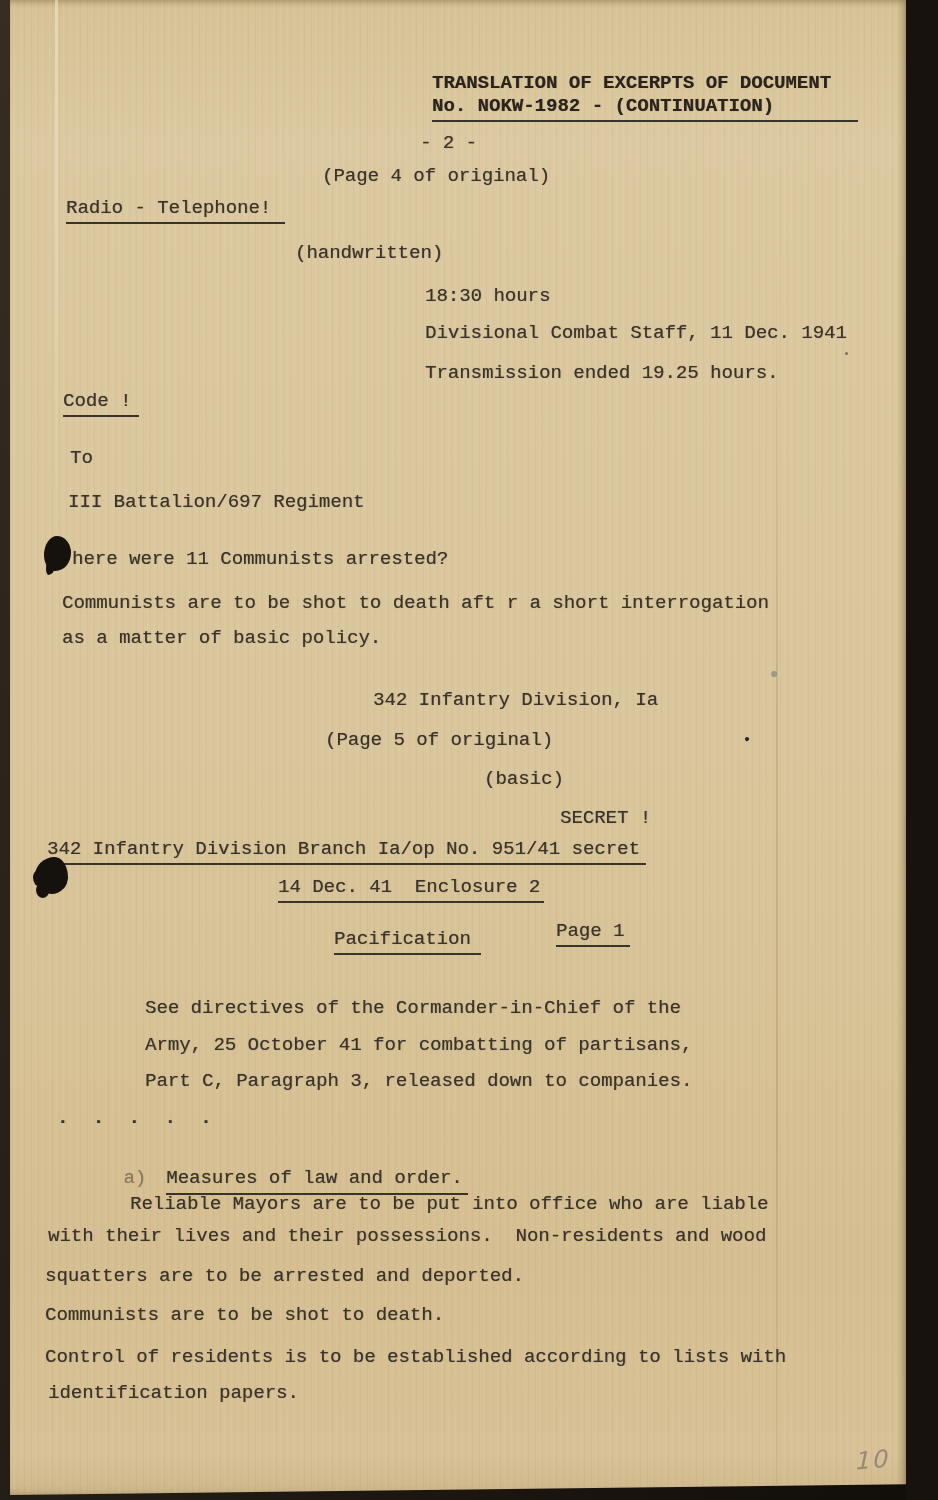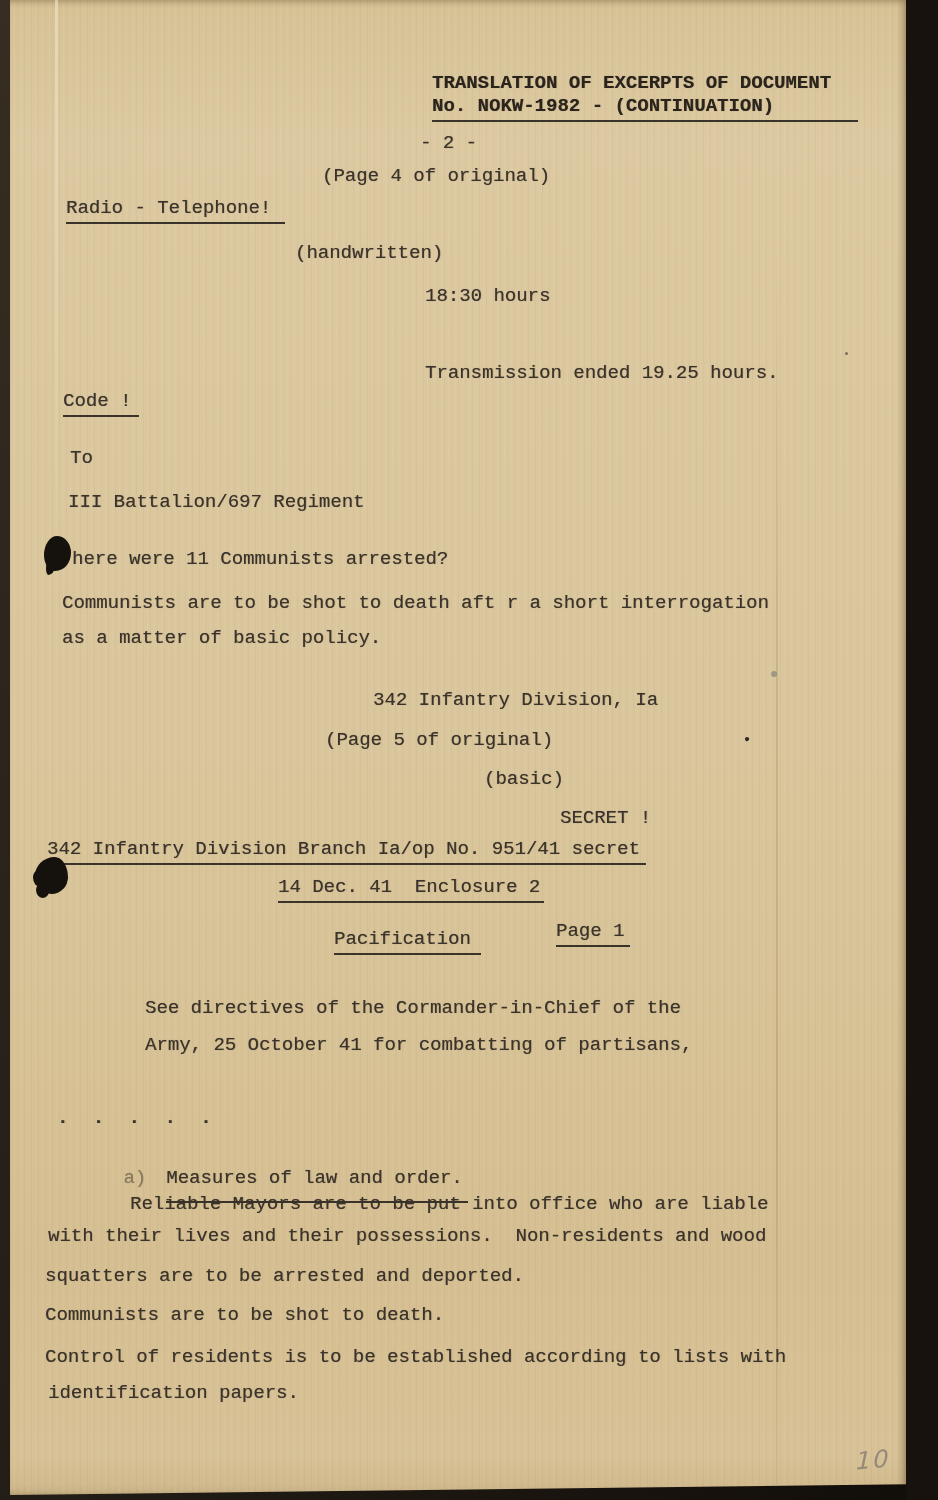--- a/index.html
+++ b/index.html
@@ -15,21 +15,21 @@
       repeating-linear-gradient(90deg, rgba(255,252,240,0.05) 0 1px, rgba(0,0,0,0) 1px 3px, rgba(95,65,25,0.04) 3px 4px, rgba(0,0,0,0) 4px 7px),
       linear-gradient(180deg, #d6c295 0%, #dcc9a1 9%, #dac69c 50%, #d5bf92 84%, #d7c196 97%, #cdb78a 100%);
     box-shadow: inset 4px 0 8px rgba(70,45,15,0.28), inset -3px 0 6px rgba(70,45,15,0.22), inset 0 -5px 10px rgba(70,45,15,0.25);
   }
   .tline {
     position:absolute; font-size:19px; line-height:1.15; color:#3a332b;
     white-space:pre; text-shadow:0.4px 0.4px 0.7px rgba(52,42,30,0.55);
   }
   .bold { font-weight:bold; color:#2b241d; }
   .ul   { border-bottom:2px solid #3a332b; padding-bottom:2px; }
-  span.ul { padding-bottom:12px; }
+  span.ul { padding-bottom:4px; }
   .marker { opacity:0.5; }
   .dots { letter-spacing:6.5px; font-weight:bold; }
   .blot { position:absolute; background:#15110d; }
   .blot-1 {
     left:44px; top:536px; width:27px; height:35px;
     border-radius:48% 52% 58% 42% / 55% 48% 52% 45%;
     box-shadow:-7px 13px 0 -9px #15110d, 3px -2px 0 -4px #15110d;
   }
   .blot-2 {
     left:35px; top:857px; width:33px; height:37px;
@@ -64,38 +64,40 @@
     <div class="crease"></div>
 
     <div class="tline bold" style="left:432px; top:73px">TRANSLATION OF EXCERPTS OF DOCUMENT</div>
     <div class="tline bold ul" style="left:432px; top:96px; padding-right:84px">No. NOKW-1982 - (CONTINUATION)</div>
     <div class="tline" style="left:420px; top:133px">- 2 -</div>
 
     <div class="tline" style="left:322px; top:166px">(Page 4 of original)</div>
     <div class="tline ul" style="left:66px; top:198px; padding-right:14px">Radio - Telephone!</div>
     <div class="tline" style="left:295px; top:243px">(handwritten)</div>
     <div class="tline" style="left:425px; top:286px">18:30 hours</div>
+    <div class="tline" style="left:425px; top:323px">Divisional Combat Staff, 11 Dec. 1941</div>
     <div class="tline" style="left:425px; top:363px">Transmission ended 19.25 hours.</div>
     <div class="tline ul" style="left:63px; top:391px; padding-right:8px">Code !</div>
     <div class="tline" style="left:70px; top:448px">To</div>
     <div class="tline" style="left:68px; top:492px">III Battalion/697 Regiment</div>
     <div class="tline" style="left:72px; top:549px">here were 11 Communists arrested?</div>
     <div class="tline" style="left:62px; top:593px">Communists are to be shot to death aft r a short interrogation</div>
     <div class="tline" style="left:62px; top:628px">as a matter of basic policy.</div>
     <div class="tline" style="left:373px; top:690px">342 Infantry Division, Ia</div>
 
     <div class="tline" style="left:325px; top:730px">(Page 5 of original)</div>
     <div class="tline" style="left:484px; top:769px">(basic)</div>
     <div class="tline" style="left:560px; top:808px">SECRET !</div>
     <div class="tline ul" style="left:47px; top:839px; padding-right:6px">342 Infantry Division Branch Ia/op No. 951/41 secret</div>
     <div class="tline ul" style="left:278px; top:877px; padding-right:4px">14 Dec. 41  Enclosure 2</div>
     <div class="tline ul" style="left:556px; top:921px; padding-right:6px">Page 1</div>
     <div class="tline ul" style="left:334px; top:929px; padding-right:10px">Pacification</div>
     <div class="tline" style="left:145px; top:998px">See directives of the Cormander-in-Chief of the</div>
     <div class="tline" style="left:145px; top:1035px">Army, 25 October 41 for combatting of partisans,</div>
+    <div class="tline" style="left:145px; top:1071px">Part C, Paragraph 3, released down to companies.</div>
     <div class="tline dots" style="left:57px; top:1108px">. . . . .</div>
 
     <div class="tline" style="left:55px; top:1146px">
       <span class="marker">a)</span><span class="ul" style="margin-left:20px; padding-right:5px">Measures of law and order.</span>
     </div>
 
     <div class="tline" style="left:130px; top:1194px">Reliable Mayors are to be put into office who are liable</div>
     <div class="tline" style="left:48px; top:1226px">with their lives and their possessions.  Non-residents and wood</div>
     <div class="tline" style="left:45px; top:1266px">squatters are to be arrested and deported.</div>
     <div class="tline" style="left:45px; top:1305px">Communists are to be shot to death.</div>

